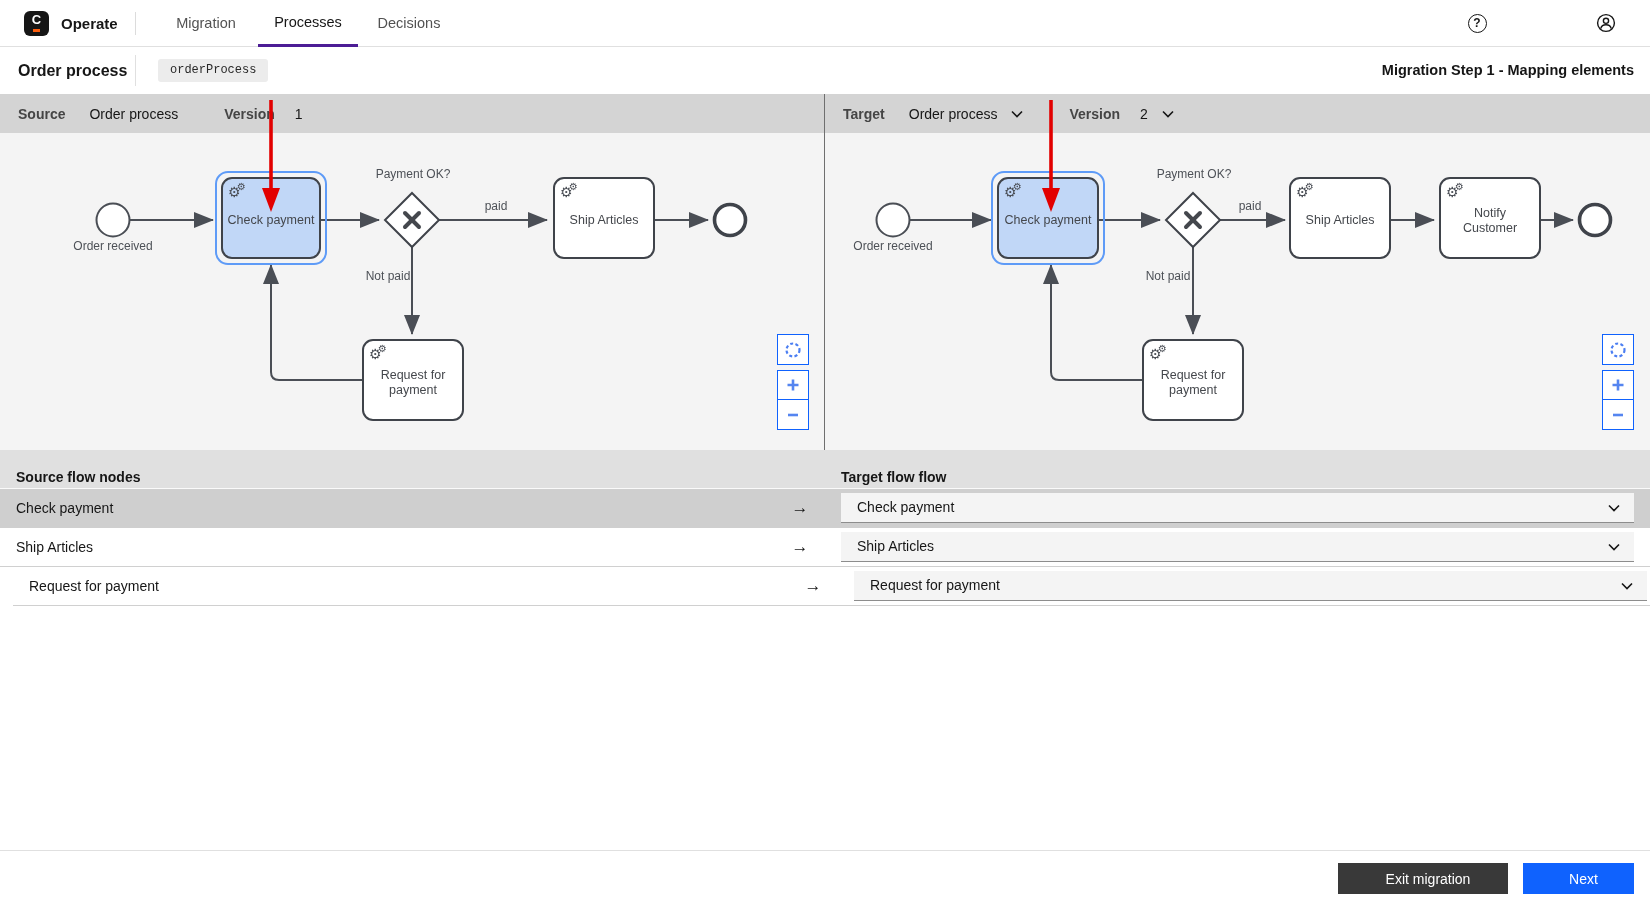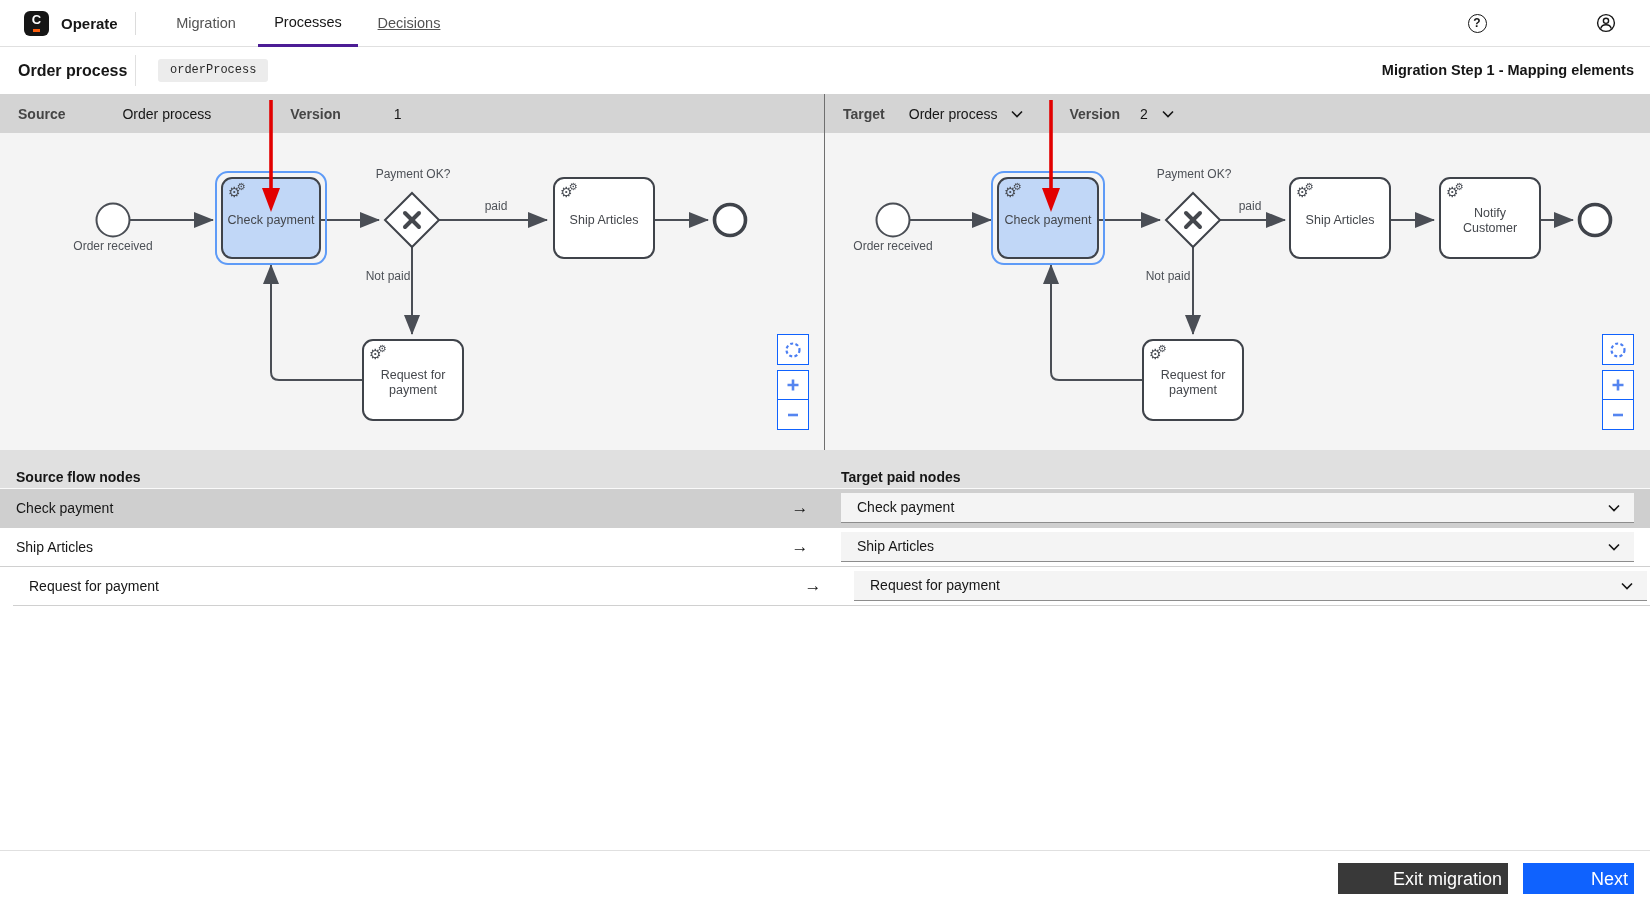--- a/index.html
+++ b/index.html
@@ -14,38 +14,38 @@
   .topnav { left:0; top:0; width:1650px; height:47px; background:#fff; border-bottom:1px solid #e0e0e0; }
   .logo { left:24px; top:11px; width:25px; height:25px; background:#161616; border-radius:6px; cursor:pointer; }
   .logo .c { position:absolute; left:0; top:1px; width:25px; text-align:center; color:#fff; font-weight:bold; font-size:13px; }
   .logo .dot { position:absolute; left:9px; bottom:4px; width:7px; height:3px; background:#fc5d0d; }
   .brand { left:61px; top:0; height:47px; line-height:47px; font-weight:bold; font-size:15px; }
   .navdiv { left:135px; top:12px; width:1px; height:23px; background:#dcdcdc; }
   .tab { top:0; height:47px; line-height:46px; text-align:center; font-size:14.5px; color:#525252; cursor:pointer; }
   .tab.active { color:#161616; border-bottom:3px solid #4c1d95; line-height:44px; }
   .tab-dashboard { left:155px; width:102px; }
   .tab-processes { left:258px; width:100px; }
-  .tab-decisions { left:360px; width:98px;text-decoration:underline; }
+  .tab-decisions { left:360px; width:98px; }
   .iconbtn { top:9px; width:28px; height:28px; display:flex; align-items:center; justify-content:center; cursor:pointer; }
   .helpbtn { left:1463px; }
   .userbtn { left:1592px; }
   .helpcirc { width:19px; height:19px; border:1.5px solid #161616; border-radius:50%; text-align:center; line-height:17px; font-size:12px; font-weight:bold; color:#161616; }
 
   
   .subheader { left:0; top:47px; width:1650px; height:47px; background:#fff; }
   .ptitle { left:18px; top:0; height:47px; line-height:47px; font-weight:bold; font-size:16px; }
   .subdiv { left:135px; top:8px; width:1px; height:31px; background:#e0e0e0; }
   .pbadge { left:158px; top:12px; height:23px; line-height:23px; padding:0 12px; background:#ececec; border-radius:3px;
             font-family:"Liberation Mono", monospace; font-size:12px; color:#282828; }
   .steptitle { right:16px; top:0; height:47px; line-height:47px; font-weight:bold; font-size:14.5px; }
 
   
   .diagram-bg { left:0; top:133px; width:1650px; height:317px; background:#f4f4f4; }
   .phead { top:94px; height:39px; background:#d4d4d4; display:flex; align-items:center; font-size:14px; padding-left:18px; }
-  .phead-source { left:0; width:824px;gap:33px; }
+  .phead-source { left:0; width:824px; }
   .phead-target { left:825px; width:825px; }
   .phead .k { font-weight:bold; color:#454545; }
   .phead .v { color:#161616; }
   .paneldiv { left:824px; top:94px; width:1px; height:356px; background:#6f6f6f; }
   .dsvg { left:0; top:94px; pointer-events:none; }
   .dsvg .node { pointer-events:auto; cursor:pointer; }
 
   .dlabel { font-family:"Liberation Sans",sans-serif; font-size:12px; fill:#4d5157; }
   .tlabel { font-family:"Liberation Sans",sans-serif; font-size:12.5px; fill:#44474c; }
   .gear  { font-family:"DejaVu Sans",sans-serif; fill:#4a4e55; }
@@ -67,21 +67,21 @@
   .row-0 { top:489px; } .row-1 { top:528px; } .row-2 { top:567px;margin-left:13px; }
   .src-cell { position:absolute; left:16px; top:0; height:39px; line-height:39px; font-size:14px; color:#161616; }
   .maparrow { position:absolute; left:788px; top:0; width:24px; height:39px; line-height:37px; text-align:center; font-size:17px; color:#161616; }
   .dropdown { position:absolute; left:841px; top:4px; width:793px; height:30px; background:#f4f4f4;
               border-bottom:1px solid #8d8d8d; cursor:pointer; }
   .dropdown .val { position:absolute; left:16px; top:0; height:29px; line-height:29px; font-size:14px; color:#161616; }
   .dropdown .chev { position:absolute; right:14px; top:11px; }
 
   
   .footer { left:0; top:850px; width:1650px; height:50px; background:#fff; border-top:1px solid #e0e0e0; }
-  .btn { position:absolute; top:12px; height:31px; line-height:31px; padding-left:16px; font-size:18px; color:#fff; cursor:pointer; border:none; text-align:right; }
+  .btn { position:absolute; top:12px; height:31px; line-height:31px; padding-left:16px; font-size:14px; color:#fff; cursor:pointer; border:none; text-align:center; }
   .btn-exit { left:1338px; width:170px; background:#393939; }
   .btn-next { left:1523px; width:111px; background:#0f62fe; }
 </style>
 </head>
 <body>
 
 <div class="abs topnav">
   <div class="abs logo">
     <span class="c">C</span>
     <span class="dot"></span>
@@ -284,21 +284,21 @@
   </div>
   <div class="zbtn">
     <svg width="16" height="16">
         <path d="M3 8 H13" stroke="#5585f0" stroke-width="2.6"></path>
       </svg>
   </div>
 </div>
 
 <div class="abs thead">
   <div class="h h-src">Source flow nodes</div>
-  <div class="h h-tgt">Target paid nodes</div>
+  <div class="h h-tgt">Target flow flow</div>
 </div>
 
 <div class="abs trow row-0 selected">
   <div class="src-cell">Check payment</div>
   <div class="maparrow">→</div>
   <div class="dropdown">
     <span class="val">Check payment</span>
     <svg class="chev" width="12" height="8">
       <path d="M1 1.5 L6 6.5 L11 1.5" stroke="#161616" stroke-width="1.6" fill="none"></path>
     </svg>

